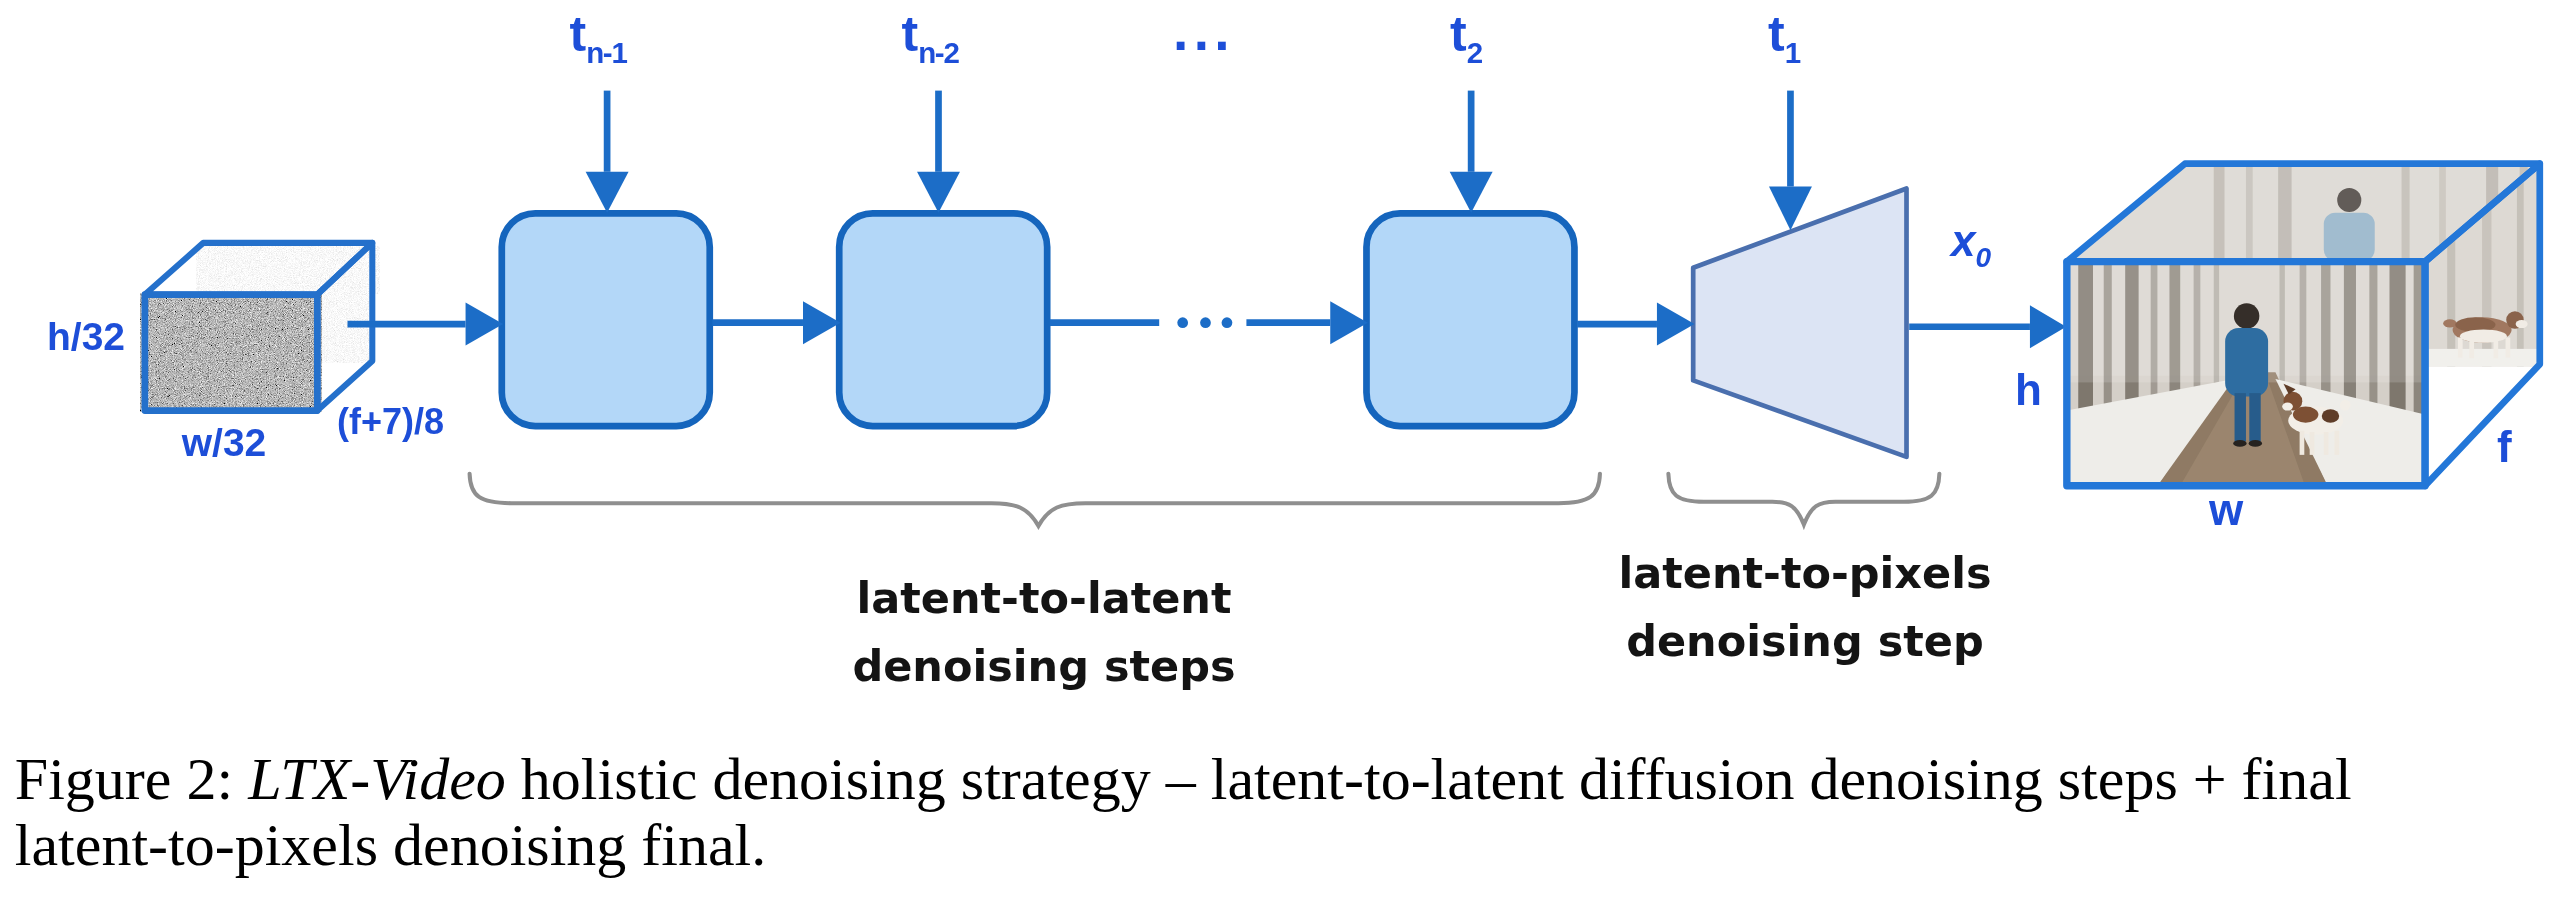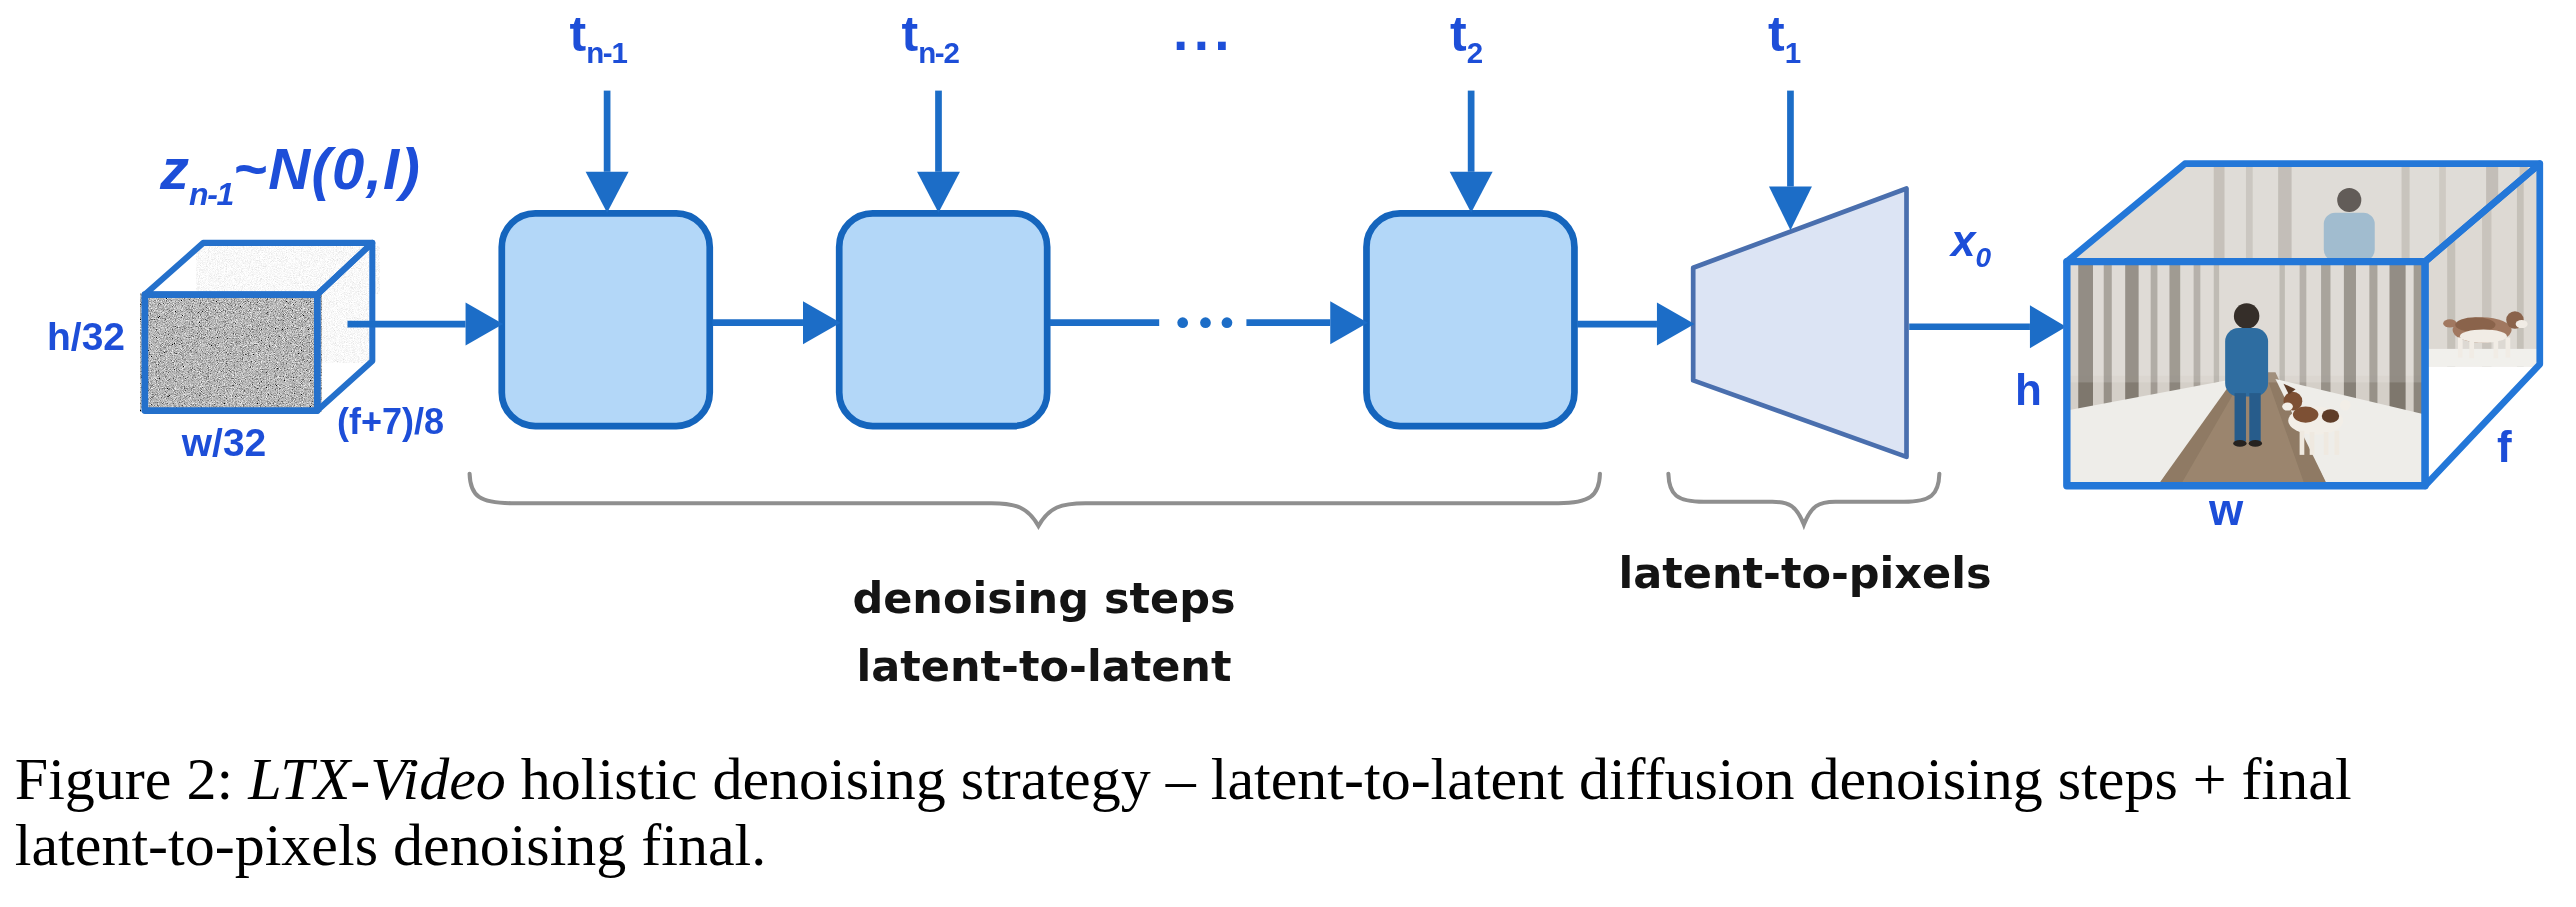--- a/index.html
+++ b/index.html
@@ -194,43 +194,43 @@
 
       <path d="M3081,390 L3257,244 L3786,244 L3615,390 Z" fill="none" stroke="#2377d8" stroke-width="10" stroke-linejoin="round"></path>
       <path d="M3615,390 L3786,244 L3786,543 L3615,724 Z" fill="none" stroke="#2377d8" stroke-width="10" stroke-linejoin="round"></path>
       <rect x="3081" y="390" width="534" height="334" fill="none" stroke="#2377d8" stroke-width="11" stroke-linejoin="round"></rect>
     </g>
 
     <path d="M700,706 C701,740 716,750 762,750 L1478,750 C1514,750 1532,756 1548,784 C1564,756 1582,750 1618,750 L2323,750 C2369,750 2384,740 2385,706" fill="none" stroke="#8f8f8f" stroke-width="6" stroke-linecap="round"></path>
     <path d="M2487,706 C2488,738 2500,748 2540,748 L2642,748 C2667,748 2678,754 2689,782 C2700,754 2711,748 2736,748 L2838,748 C2878,748 2890,738 2891,706" fill="none" stroke="#8f8f8f" stroke-width="6" stroke-linecap="round"></path>
   </svg>
 
-  <div class="hand z-label"><span>z</span><sub>n-1</sub><span class="dist">~N(0,I)</span></div>
 
   <div class="hand dim-label" style="left:47px;top:317px;">h/32</div>
   <div class="hand dim-label centered" style="left:224px;top:423px;">w/32</div>
   <div class="hand dim-label" style="left:319px;top:404px;font-size:36px;margin-left:18px;">(f+7)/8</div>
 
   <div class="hand t-label centered" style="left:598px;"><span>t</span><sub>n-1</sub></div>
   <div class="hand t-label centered" style="left:930px;"><span>t</span><sub>n-2</sub></div>
   <div class="hand ellipsis-label centered" style="left:1204px;">...</div>
   <div class="hand t-label centered" style="left:1466px;"><span>t</span><sub>2</sub></div>
   <div class="hand t-label centered" style="left:1784px;"><span>t</span><sub>1</sub></div>
 
   <div class="hand out-label" style="left:1951px;top:219px;font-style:italic;"><span>x</span><sub>0</sub></div>
   <div class="hand out-label" style="left:2015px;top:368px;">h</div>
   <div class="hand out-label centered" style="left:2226px;top:488px;">w</div>
   <div class="hand out-label" style="left:2497px;top:425px;">f</div>
 
   <div class="brace-label" style="left:1044px;top:564px;">
+    <div>latent-to-latent</div>
     <div>denoising steps</div>
-    <div>latent-to-latent</div>
   </div>
   <div class="brace-label" style="left:1805px;top:539px;">
     <div>latent-to-pixels</div>
+    <div>denoising step</div>
   </div>
 
   <div id="caption">
     <div class="cap-line"><span>Figure 2: </span><i>LTX-Video</i><span> holistic denoising strategy – latent-to-latent diffusion denoising steps + final</span></div>
     <div class="cap-line">latent-to-pixels denoising final.</div>
   </div>
 
 </div>
 
 

